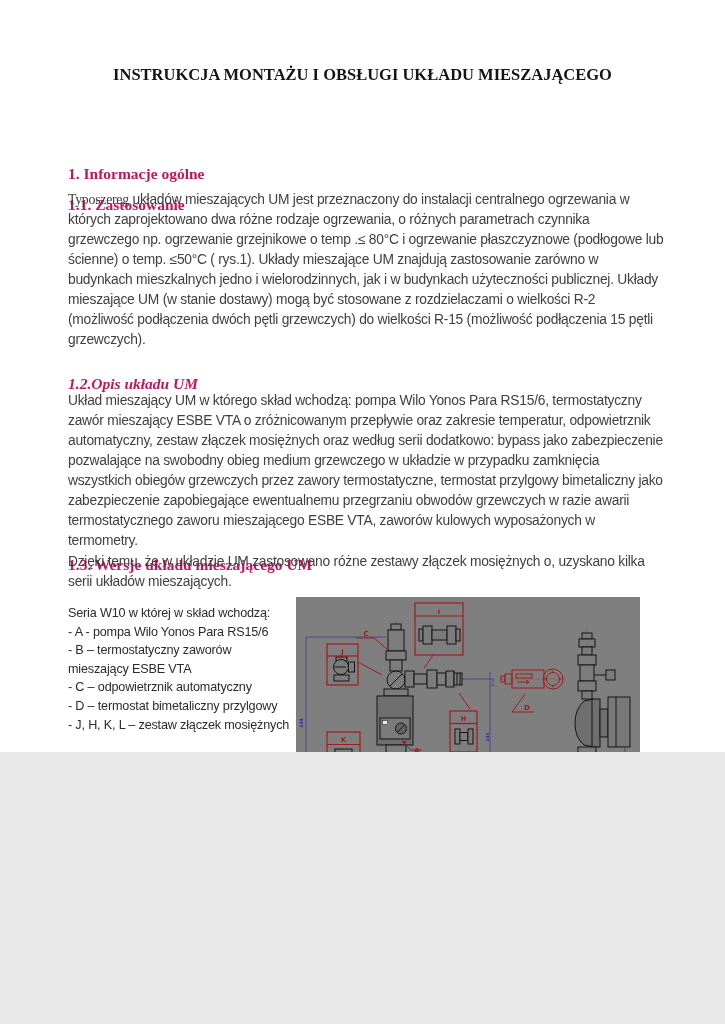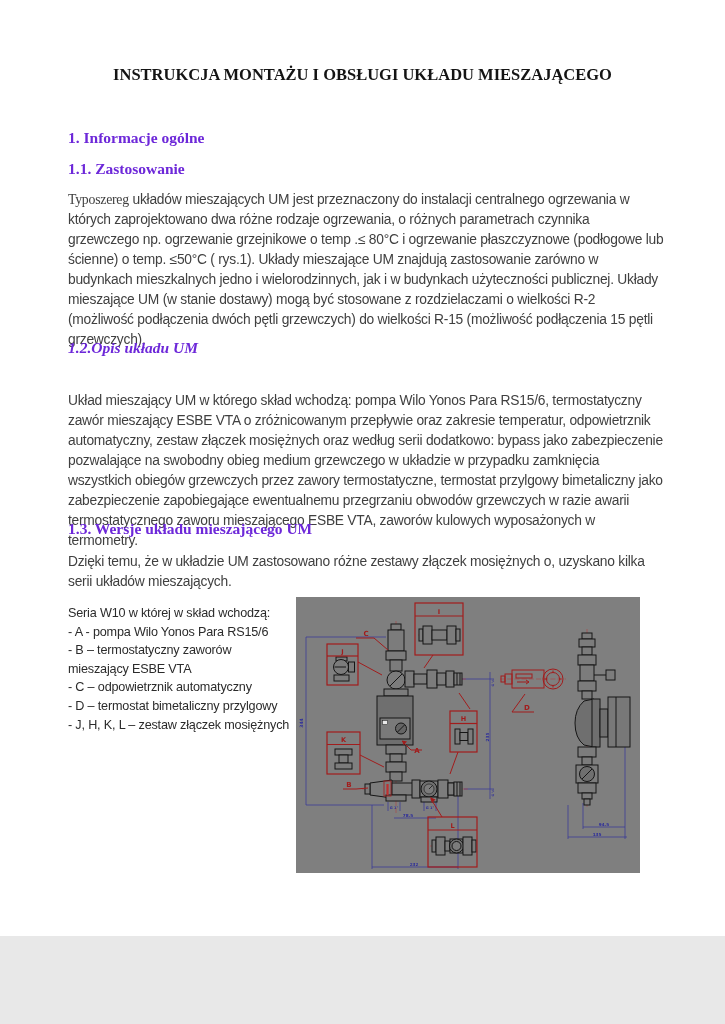--- a/index.html
+++ b/index.html
@@ -1,29 +1,29 @@
 <!DOCTYPE html>
 <html><head>
 <meta charset="utf-8">
 <style>
   html,body{margin:0;padding:0;background:#e8e8e8;}
   .page{
-    position:relative;width:725px;height:936px;margin:0 auto;
+    position:relative;width:725px;height:752px;margin:0 auto;
     background:#ffffff;overflow:hidden;
     font-family:"Liberation Sans",sans-serif;color:#2b2b2b;
   }
   .doc-title{
     position:absolute;top:64px;left:40px;right:40px;
     text-align:center;font-family:"Liberation Serif",serif;
     font-weight:bold;font-size:16.5px;line-height:22px;color:#141414;
   }
   .heading{
     position:absolute;left:68px;
     font-family:"Liberation Serif",serif;font-weight:bold;
-    font-size:15.5px;color:#6d28d9;white-space:nowrap;
+    font-size:15.5px;color:#be185d;white-space:nowrap;margin-top:36px;
   }
   .h-1{top:129px;}
   .h-1-1{top:160px;}
   .h-1-2{top:339px;font-style:italic;}
   .h-1-3{top:520px;}
   .para{
     position:absolute;left:68px;width:596px;
     font-size:13.8px;line-height:20px;letter-spacing:-0.25px;color:#404040;
     text-align:left;
   }

